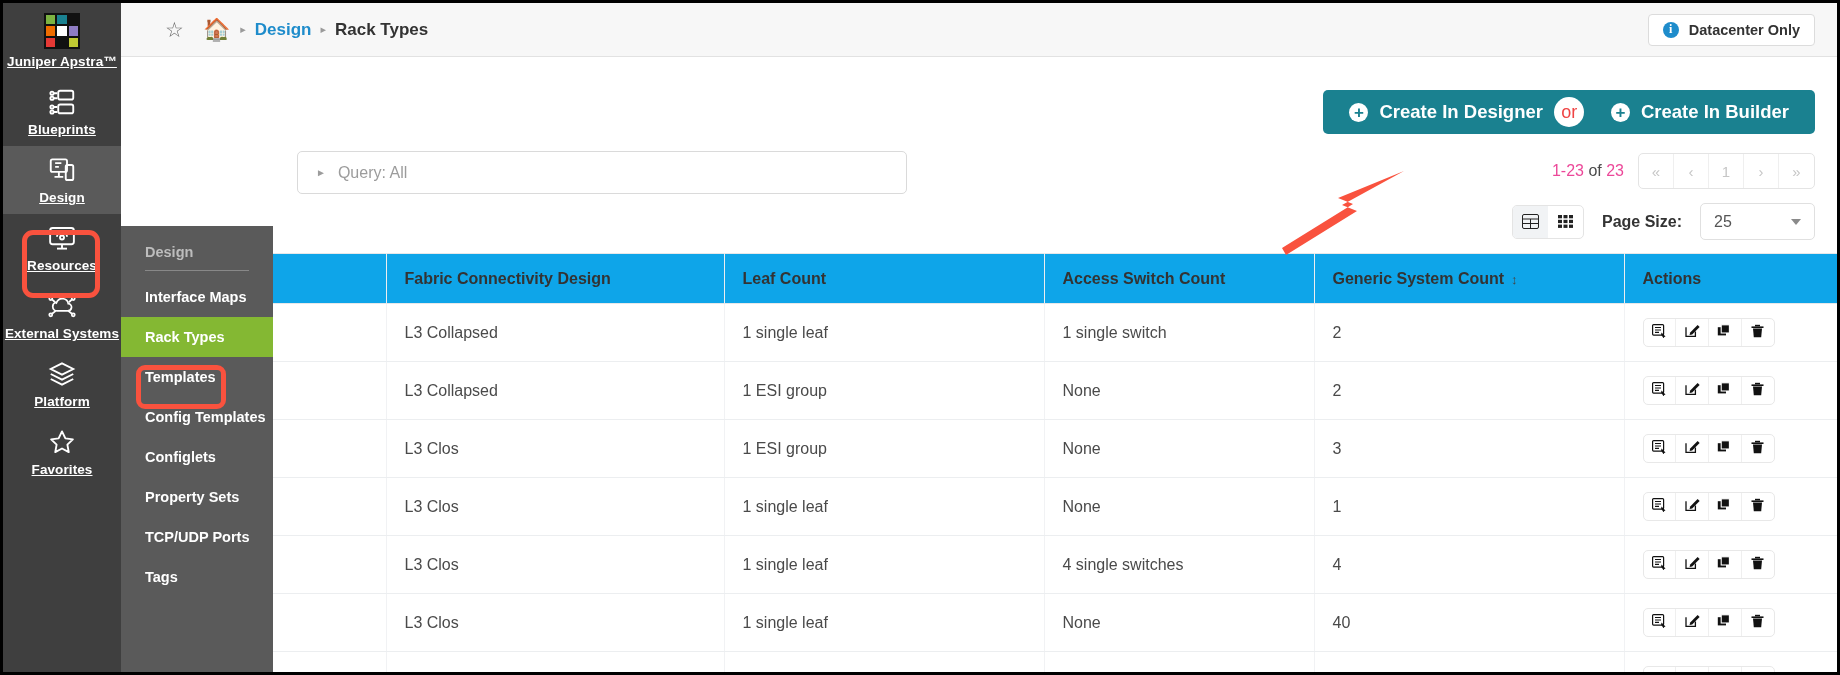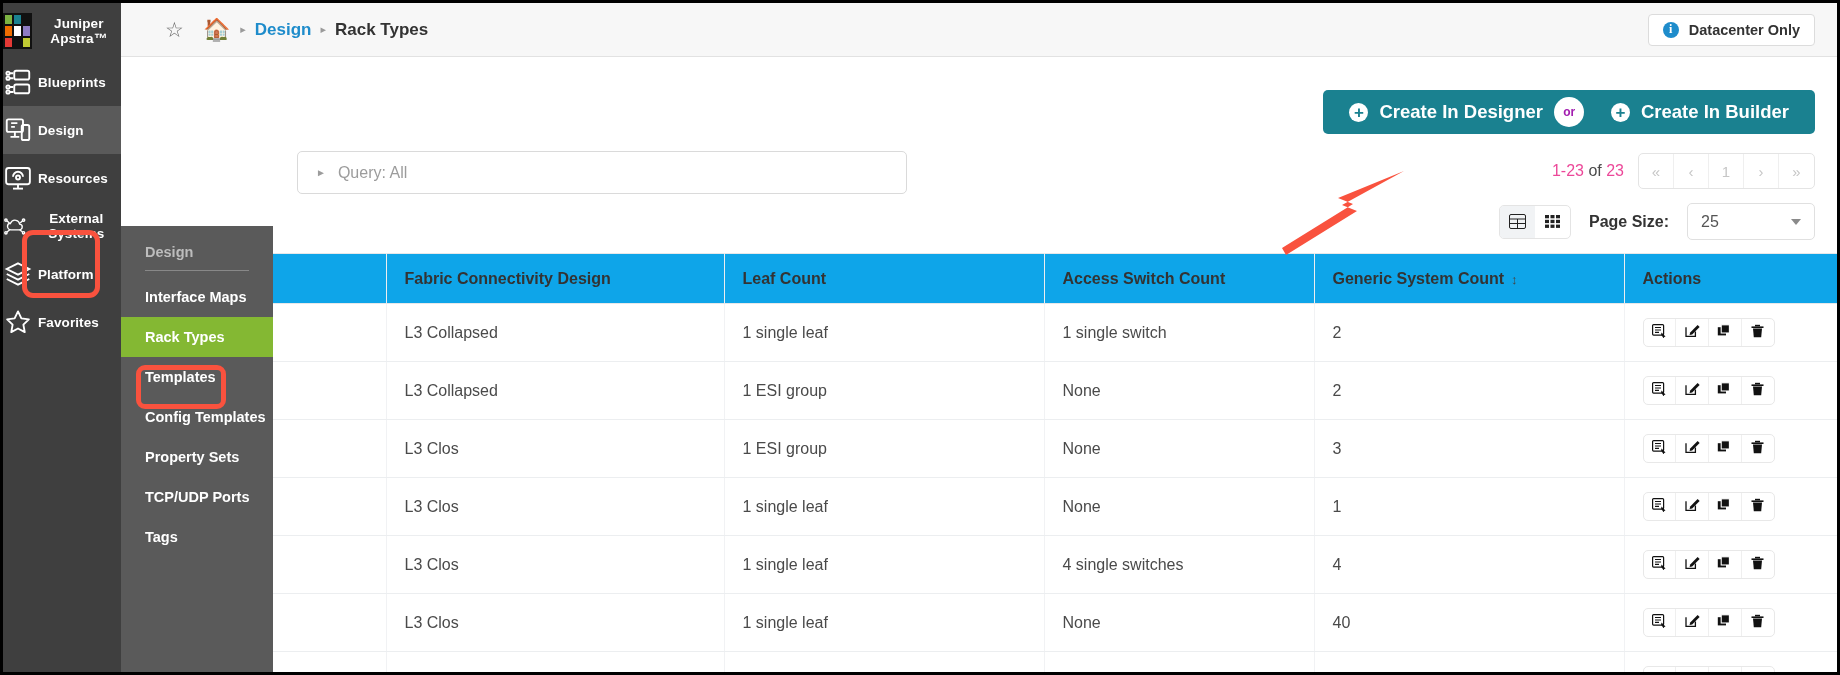--- a/index.html
+++ b/index.html
@@ -14,22 +14,22 @@
   #frame { position:absolute; inset:0; border:3px solid #000; }
 
   
   #rail {
     position:absolute; left:3px; top:3px; width:118px; height:669px;
     background:#3f3f3f; color:#fff;
     display:flex; flex-direction:column; align-items:center;
     padding-top:8px; z-index:20;
   }
   .rail-item {
-    width:118px; padding:9px 0 9px; display:flex; flex-direction:row;
-    align-items:center; gap:5px; cursor:pointer;
+    width:118px; padding:9px 0 9px; display:flex; flex-direction:column;
+    align-items:center; gap:5px; cursor:pointer;text-decoration:underline;
   }
   .rail-item.active { background:#5a5a5a; }
   .rail-label { font-size:13.5px; font-weight:bold; letter-spacing:.1px; text-align:center; }
   .rail-ico { width:30px; height:30px; display:block; }
   .logo-grid {
     width:36px; height:36px; background:#111;
     display:grid; grid-template-columns:repeat(3,1fr); grid-template-rows:repeat(3,1fr);
     gap:2px; padding:2px;
   }
   .logo-grid i { display:block; }
@@ -94,21 +94,21 @@
   .btn-teal.left  { border-radius:5px 0 0 5px; padding-right:34px; }
   .btn-teal.right { border-radius:0 5px 5px 0; padding-left:34px; }
   .plus-ico {
     width:19px; height:19px; border-radius:50%; background:#fff; color:#1a8190;
     font-size:17px; font-weight:bold; display:flex; align-items:center;
     justify-content:center; line-height:1;
   }
   #or-chip {
     position:absolute; left:50%; top:50%; transform:translate(-50%,-50%);
     width:30px; height:30px; border-radius:50%; background:#fff;
-    color:#a21caf; font-size:12px; font-weight:bold;
+    color:#ef4444; font-size:18px; font-weight:normal;
     display:flex; align-items:center; justify-content:center; z-index:7;
   }
 
   
   #arrow { position:absolute; left:1155px; top:112px; width:130px; height:90px; z-index:9; pointer-events:none; }
 
   
   #query {
     position:absolute; left:176px; top:94px; width:610px; height:43px;
     border:1px solid #dadada; border-radius:5px; background:#fff;
@@ -128,21 +128,21 @@
   }
   .pg-btn:last-child { border-right:none; }
 
   
   #viewrow { position:absolute; right:22px; top:146px; display:flex; align-items:center; gap:18px; }
   .vtoggle { display:flex; border:1px solid #e4e4e4; border-radius:5px; overflow:hidden; background:#fff; }
   .vbtn { width:35px; height:32px; display:flex; align-items:center; justify-content:center; cursor:pointer; }
   .vbtn.on { background:#f1f3f5; }
   .ps-label { font-size:16px; font-weight:bold; color:#333; }
   .ps-select {
-    width:128px; height:37px; border:1px solid #e0e0e0; border-radius:5px; background:#fff;
+    width:115px; height:37px; border:1px solid #e0e0e0; border-radius:5px; background:#fff;
     display:flex; align-items:center; justify-content:space-between;
     padding:0 13px; font-size:16px; color:#555; cursor:pointer;gap:48px;
   }
   .ps-caret { width:0;height:0;border-left:5px solid transparent;border-right:5px solid transparent;border-top:6px solid #8a8a8a; }
 
   
   #table { position:absolute; left:0; top:196px; right:0; bottom:0; overflow:hidden; }
   table { width:100%; border-collapse:collapse; table-layout:fixed; }
   thead th {
     background:#0ea5e9; border-top:1px solid #e6e8ea; border-bottom:1px solid #e6e8ea;
@@ -259,20 +259,21 @@
 
   <div id="rail-ring"></div>
 
   <div id="flyout">
     <div class="fly-title">Design</div>
     <div class="fly-rule"></div>
     <div class="fly-item">Interface Maps</div>
     <div class="fly-item sel">Rack Types</div>
     <div class="fly-item">Templates</div>
     <div class="fly-item">Config Templates</div>
+    <div class="fly-item">Configlets</div>
     <div class="fly-item">Property Sets</div>
     <div class="fly-item">TCP/UDP Ports</div>
     <div class="fly-item">Tags</div>
   </div>
   <div id="fly-ring"></div>
 
   <header id="topbar">
     <span class="crumb-star">☆</span>
     <span class="crumb-home">🏠</span>
     <span class="crumb-sep">▸</span>

